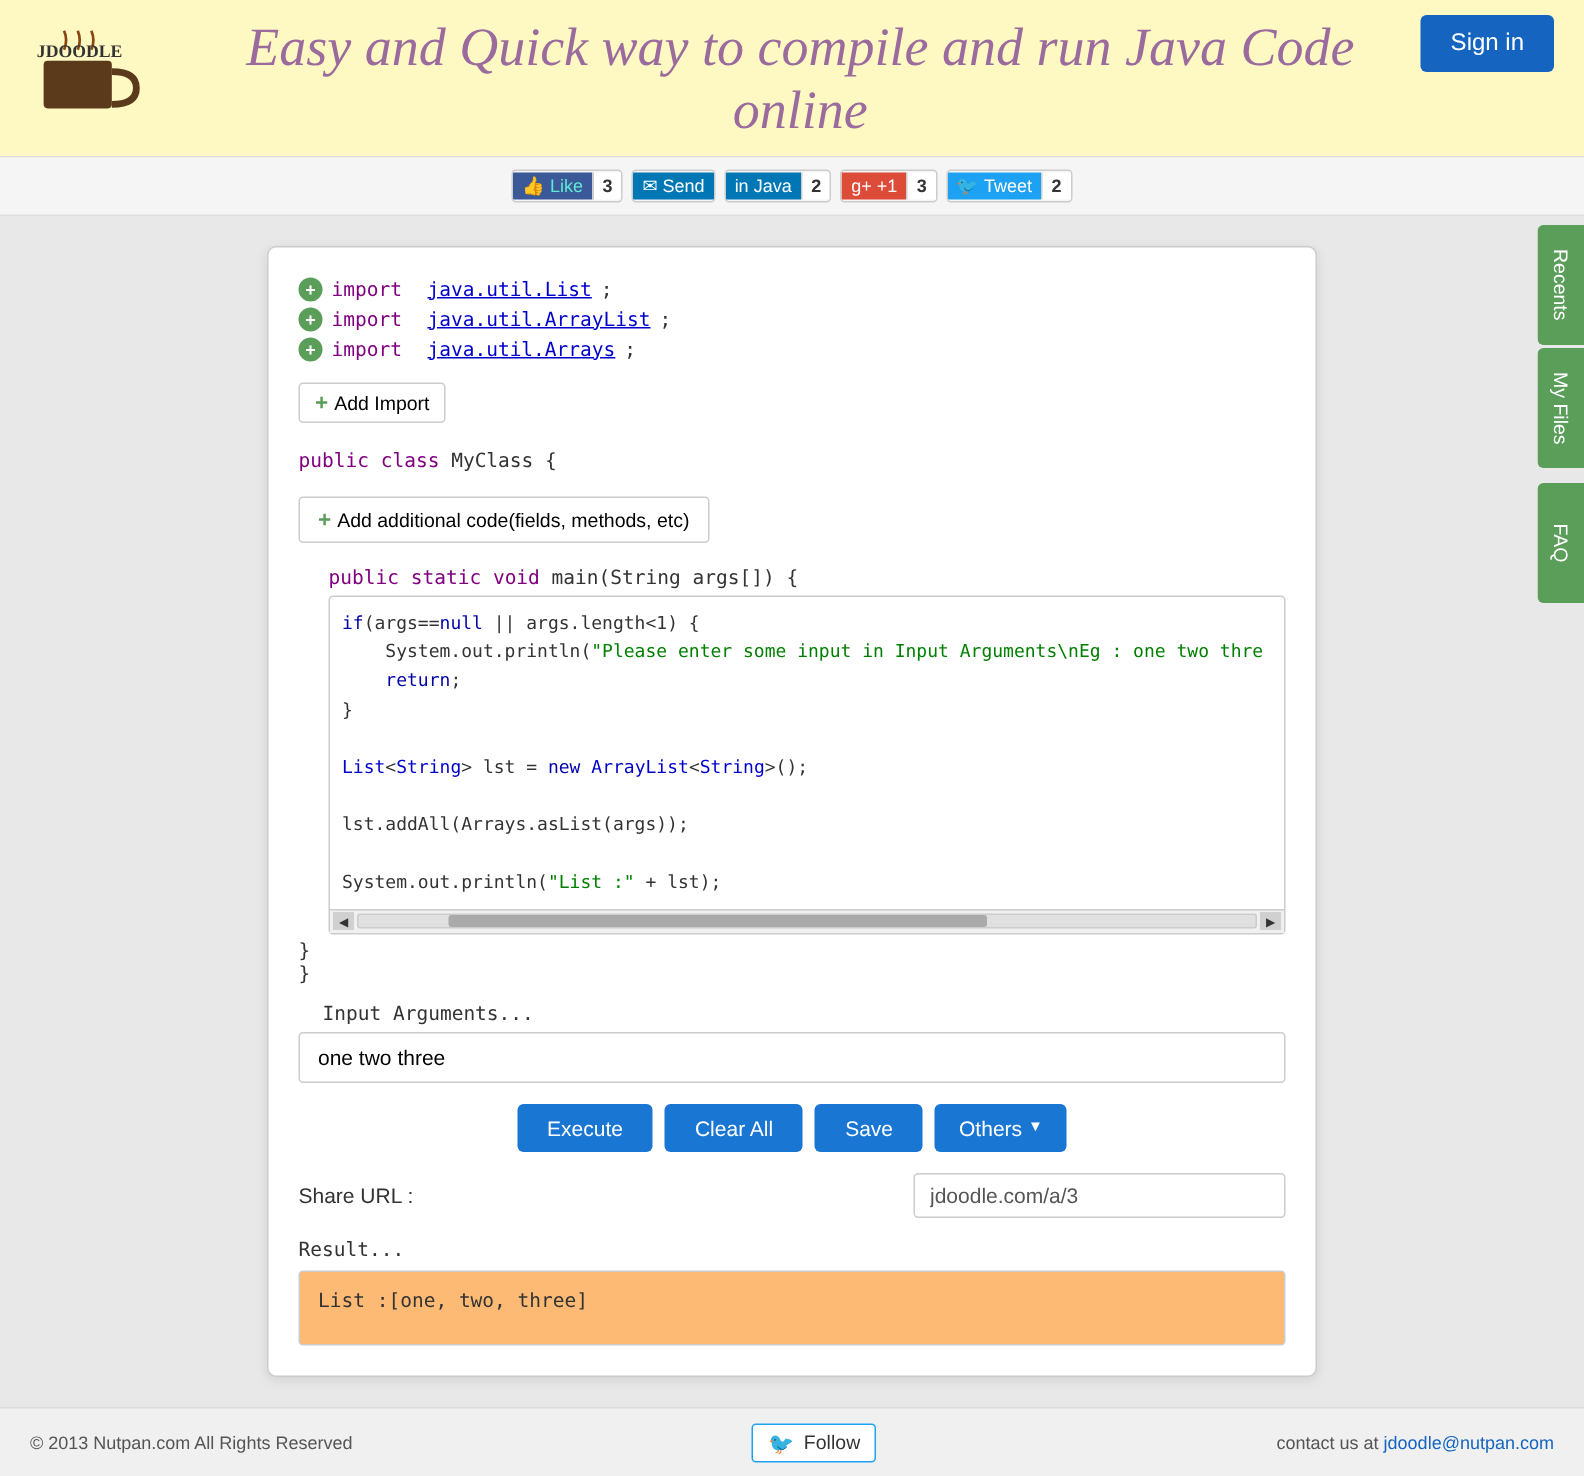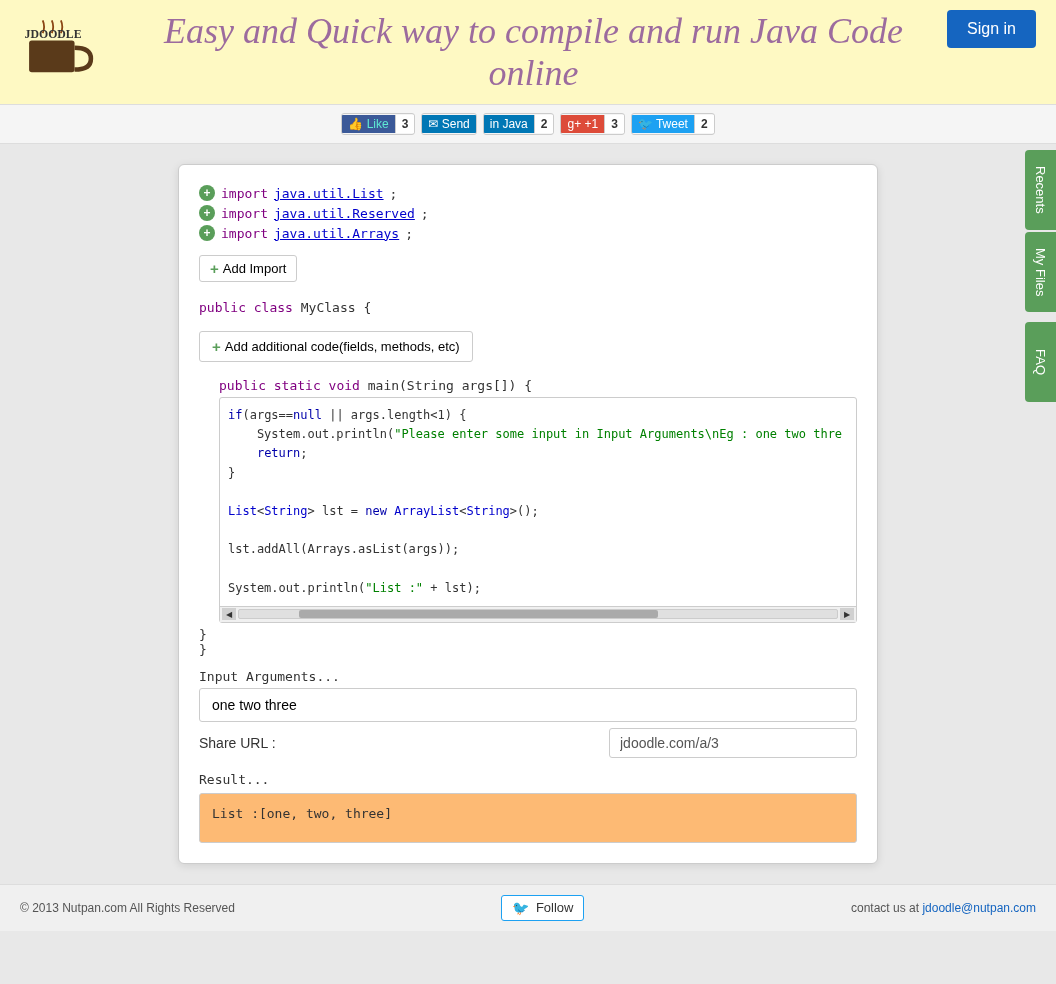--- a/index.html
+++ b/index.html
@@ -28,21 +28,21 @@
     .sidebar-tab:nth-child(3) { background: #5a9e5a; margin-top: 8px; }
 
     
     .main-wrapper { padding: 20px; display: flex; justify-content: center; }
     .editor-panel { background: #fff; border: 1px solid #ccc; border-radius: 6px; width: 700px; padding: 20px; box-shadow: 0 2px 8px rgba(0,0,0,0.1); }
 
     
     .import-line { display: flex; align-items: center; gap: 6px; margin-bottom: 4px; }
     .plus-circle { width: 16px; height: 16px; background: #5a9e5a; border-radius: 50%; color: #fff; display: inline-flex; align-items: center; justify-content: center; font-size: 12px; font-weight: bold; cursor: pointer; flex-shrink: 0; }
     .import-keyword { color: #800080; font-family: monospace; font-size: 13px; }
-    .import-class { color: #0000cc; font-family: monospace; font-size: 13px; text-decoration: underline; }
+    .import-class { color: #0000cc; font-family: monospace; font-size: 13px; text-decoration: underline; margin-left: 11px; }
     .import-semi { color: #333; font-family: monospace; font-size: 13px; }
 
     .add-import-btn { margin: 10px 0; background: #fff; border: 1px solid #ccc; border-radius: 3px; padding: 4px 10px; font-size: 13px; cursor: pointer; display: inline-flex; align-items: center; gap: 4px; }
     .add-import-btn .plus-g { color: #5a9e5a; font-weight: bold; font-size: 15px; }
 
     .class-decl { font-family: monospace; font-size: 13px; margin: 8px 0; }
     .kw-public { color: #800080; }
     .kw-class { color: #800080; }
 
     .add-code-btn { background: #fff; border: 1px solid #ccc; border-radius: 3px; padding: 6px 12px; font-size: 13px; cursor: pointer; display: inline-flex; align-items: center; gap: 4px; margin: 8px 0; }
@@ -62,21 +62,21 @@
     .type-name { color: #0000cc; }
     .hscroll-bar { background: #f0f0f0; border-top: 1px solid #ccc; height: 16px; display: flex; align-items: center; padding: 0 2px; gap: 2px; }
     .hscroll-left { width: 14px; height: 12px; background: #d0d0d0; display: flex; align-items: center; justify-content: center; cursor: pointer; font-size: 8px; }
     .hscroll-track { flex: 1; height: 10px; background: #e0e0e0; border: 1px solid #ccc; border-radius: 2px; position: relative; }
     .hscroll-thumb { width: 60%; height: 100%; background: #aaa; border-radius: 2px; position: absolute; left: 10%; }
     .hscroll-right { width: 14px; height: 12px; background: #d0d0d0; display: flex; align-items: center; justify-content: center; cursor: pointer; font-size: 8px; }
 
     .closing-brace { font-family: monospace; font-size: 13px; }
 
     
-    .input-label { font-family: monospace; font-size: 13px; margin: 12px 0 4px 0; color: #333; }
+    .input-label { font-family: monospace; font-size: 13px; margin: 12px 0 4px 16px; color: #333; }
     .input-args { width: 100%; border: 1px solid #ccc; border-radius: 3px; padding: 8px 12px; font-size: 14px; outline: none; }
 
     
     .action-buttons { display: flex; gap: 8px; margin: 14px 0; justify-content: center; }
     .btn-execute { background: #1976d2; color: #fff; border: none; padding: 8px 20px; border-radius: 4px; cursor: pointer; font-size: 14px; }
     .btn-clearall { background: #1976d2; color: #fff; border: none; padding: 8px 20px; border-radius: 4px; cursor: pointer; font-size: 14px; }
     .btn-save { background: #1976d2; color: #fff; border: none; padding: 8px 20px; border-radius: 4px; cursor: pointer; font-size: 14px; }
     .btn-others { background: #1976d2; color: #fff; border: none; padding: 8px 16px; border-radius: 4px; cursor: pointer; font-size: 14px; display: inline-flex; align-items: center; gap: 4px; }
     .dropdown-arrow { font-size: 10px; }
 
@@ -159,21 +159,21 @@
     
     <div class="import-line">
       <span class="plus-circle">+</span>
       <span class="import-keyword">import</span>
       <span class="import-class">java.util.List</span>
         <span class="import-semi">;</span>
     </div>
     <div class="import-line">
       <span class="plus-circle">+</span>
       <span class="import-keyword">import</span>
-      <span class="import-class">java.util.Reserved</span>
+      <span class="import-class">java.util.ArrayList</span>
         <span class="import-semi">;</span>
     </div>
     <div class="import-line">
       <span class="plus-circle">+</span>
       <span class="import-keyword">import</span>
       <span class="import-class">java.util.Arrays</span>
         <span class="import-semi">;</span>
     </div>
 
     <button class="add-import-btn">
@@ -229,20 +229,29 @@
 
     
     <div class="closing-brace">  }</div>
     <div class="closing-brace">}</div>
 
     
     <div class="input-label">Input Arguments...</div>
     <input class="input-args" type="text" value="one two three" style="">
 
     
+    <div class="action-buttons">
+      <button class="btn-execute">Execute</button>
+      <button class="btn-clearall">Clear All</button>
+      <button class="btn-save">Save</button>
+      <button class="btn-others">
+        <span>Others</span>
+        <span class="dropdown-arrow">▼</span>
+      </button>
+    </div>
 
     
     <div class="share-url-row">
       <span class="share-url-label">Share URL :</span>
       <input class="share-url-input" type="text" value="jdoodle.com/a/3" style="">
     </div>
 
     
     <div class="result-label">Result...</div>
     <div class="result-box">

